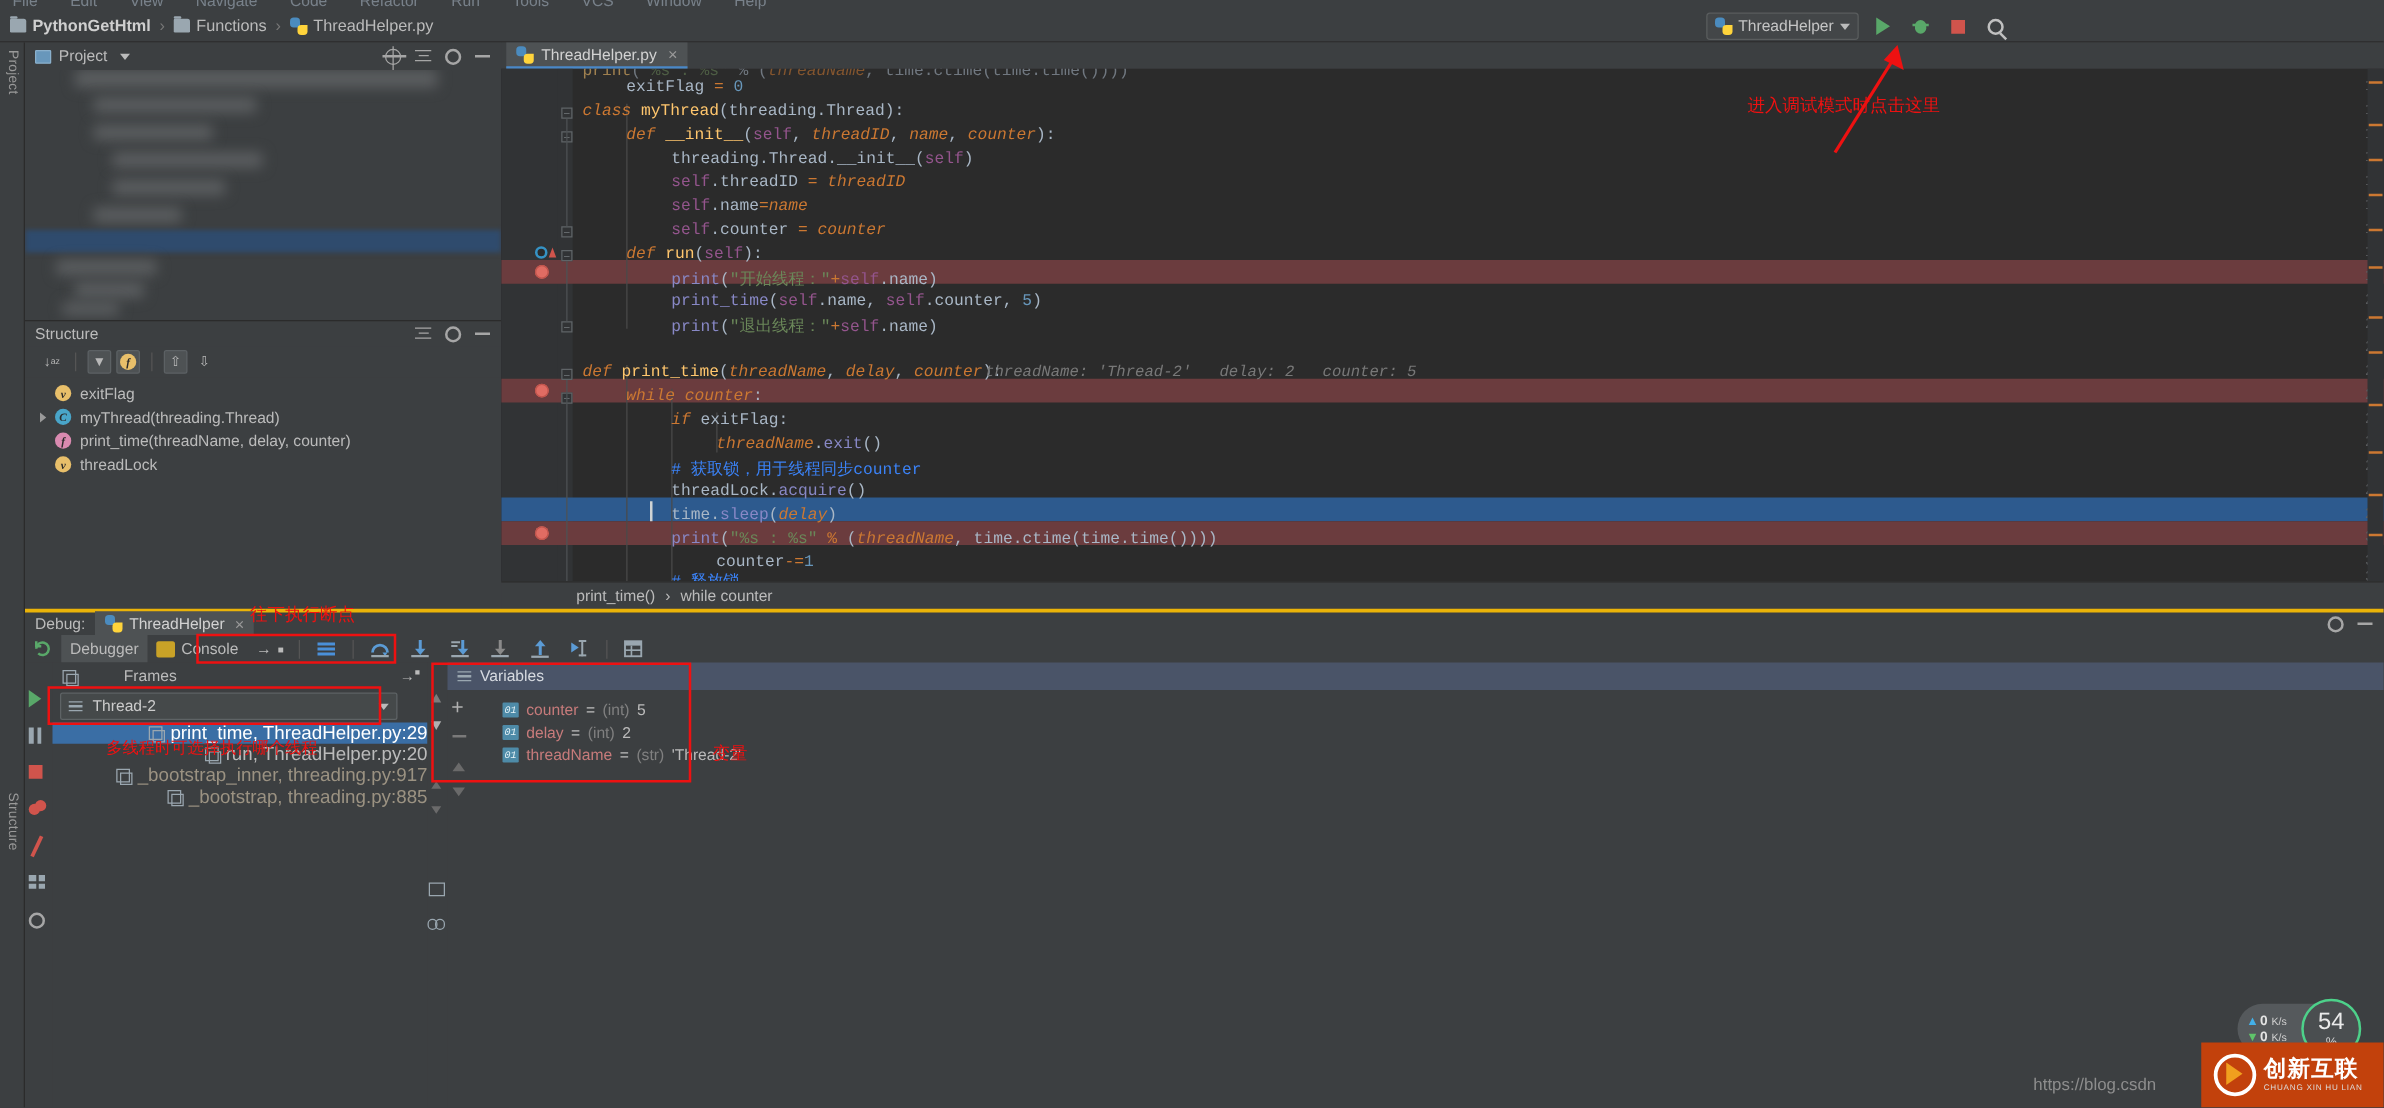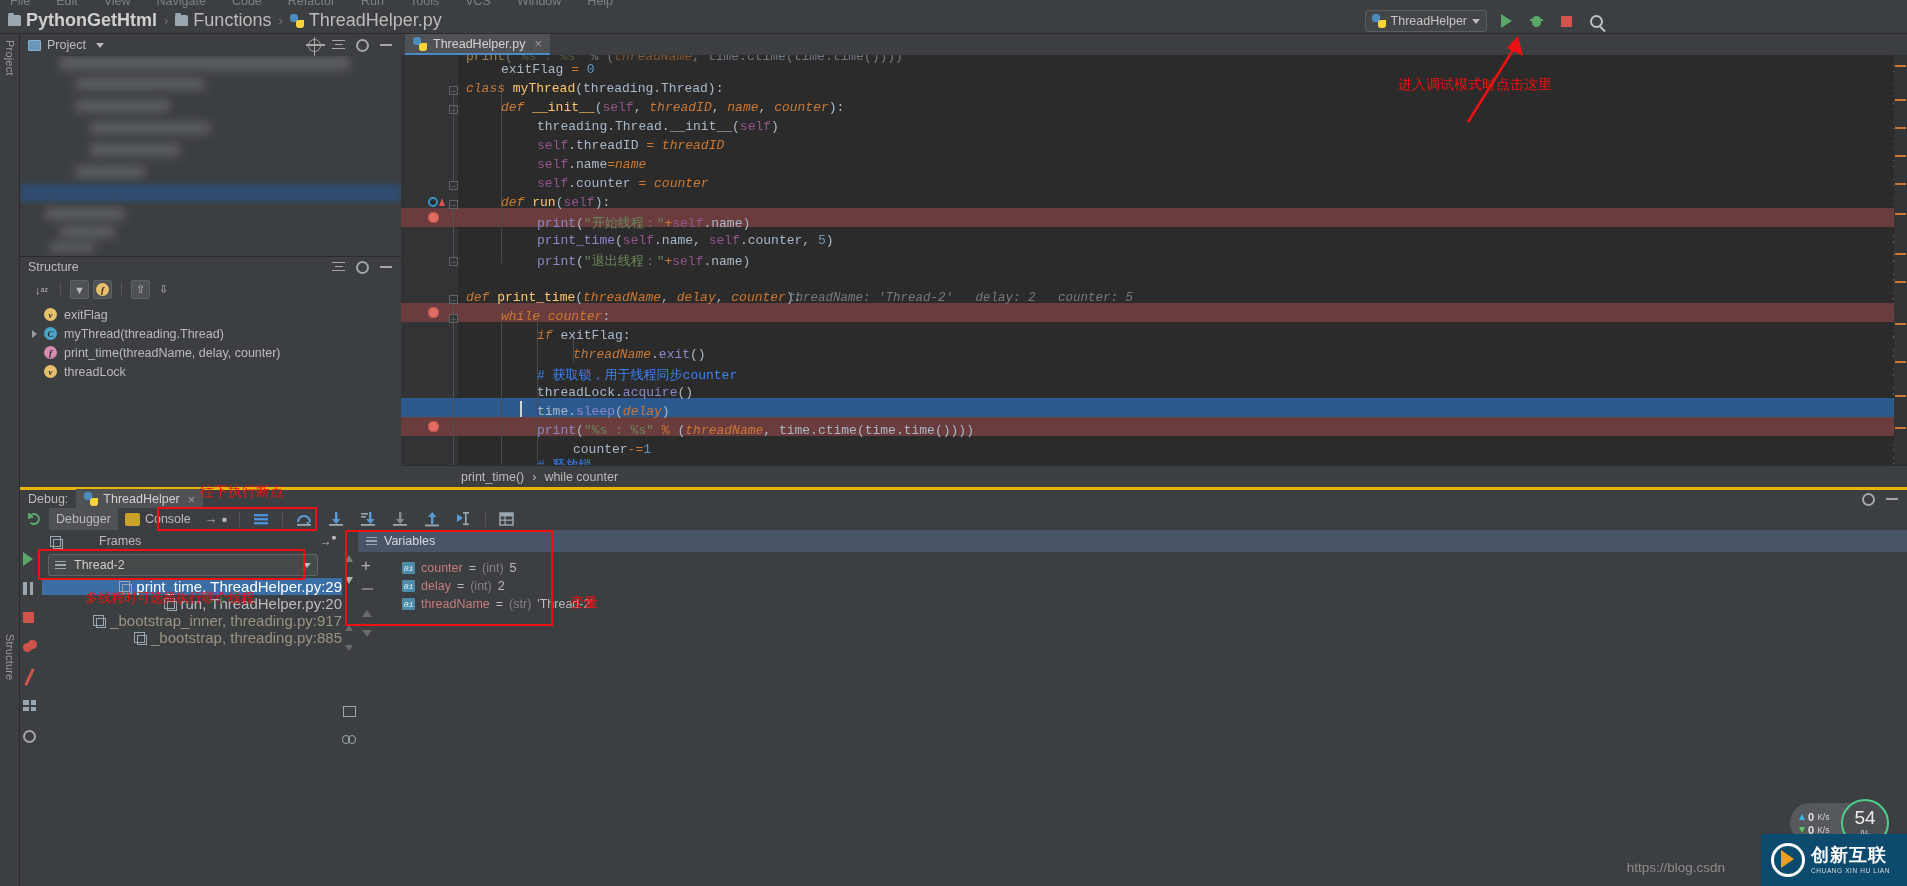--- a/index.html
+++ b/index.html
@@ -20,21 +20,21 @@
     overflow:hidden;
   }
   #menubar .mi { opacity:.55; white-space:nowrap; }
 
   
   #navbar {
     left:0; top:8px; width:1907px; height:26px;
     background:#3c3f41; display:flex; align-items:center; padding-left:8px;
     border-bottom:1px solid #2b2b2b;
   }
-  .crumb { display:flex; align-items:center; gap:5px; color:#bbbbbb; font-size:18px; }
+  .crumb { display:flex; align-items:center; gap:5px; color:#bbbbbb; font-size:13px; }
   .crumb.bold { font-weight:bold; color:#cfcfcf; }
   .crumb-sep { color:#777; margin:0 7px; font-size:13px; }
   .folder-ico { width:13px;height:11px;background:#9aa7b0;border-radius:1px 2px 1px 1px; position:relative; display:inline-block;}
   .folder-ico:before{content:"";position:absolute;left:0;top:-2px;width:6px;height:2px;background:#9aa7b0;border-radius:1px;}
   .py-ico { width:14px;height:14px;display:inline-block;position:relative; }
   .py-ico:before{content:"";position:absolute;left:0;top:0;width:8px;height:8px;background:#4b8bbe;border-radius:3px 3px 0 3px;}
   .py-ico:after{content:"";position:absolute;right:0;bottom:0;width:8px;height:8px;background:#ffd43b;border-radius:3px 0 3px 3px;}
 
   
   #runcfg { right:420px; top:10px; height:22px; display:flex; align-items:center;
@@ -207,21 +207,21 @@
   .arw.up { border-bottom:6px solid #43b0e8; }
   .arw.dn { border-top:6px solid #5fc46a; }
   .nval { font-weight:bold; font-size:11px; }
   .nunit { font-size:8.5px; color:#cfcfcf; }
   #cpuRing { position:absolute; right:-4px; top:-4px; width:48px; height:48px; border-radius:50%;
              background:#4a4e50; border:2.5px solid #4dd18a; display:flex; align-items:center; justify-content:center;flex-direction:column; }
   #cpuRing .pv { font-size:19px; color:#eaeaea; font-family:"Liberation Sans",sans-serif; }
   #cpuRing .pc { font-size:10px; color:#cfcfcf; }
 
   #csdn { position:absolute; right:182px; bottom:11px; font-size:13.5px; color:#8d8d8d; }
-  #logo { position:absolute; right:0px; bottom:0px; width:146px; height:52px; background:#0c4a6e;
+  #logo { position:absolute; right:0px; bottom:0px; width:146px; height:52px; background:#c2410c;
           display:flex; align-items:center; gap:6px; padding-left:10px; }
   #logo .mark { width:34px;height:34px;border-radius:50%;border:3.5px solid #fff; position:relative; overflow:hidden;}
   #logo .mark:after{content:"";position:absolute;left:7px;top:4px;width:0;height:0;
       border-left:13px solid #f0a01e;border-top:9px solid transparent;border-bottom:9px solid transparent;}
   #logo .txt { display:flex; flex-direction:column; }
   #logo .cn { color:#fff; font-size:18px; font-weight:bold; letter-spacing:1px; line-height:1; }
   #logo .en { color:#ddd; font-size:6.5px; letter-spacing:.6px; margin-top:3px; }
 
   
   .bigGreenPlay { width:0;height:0;border-left:10px solid #59a869;border-top:7px solid transparent;border-bottom:7px solid transparent;}

